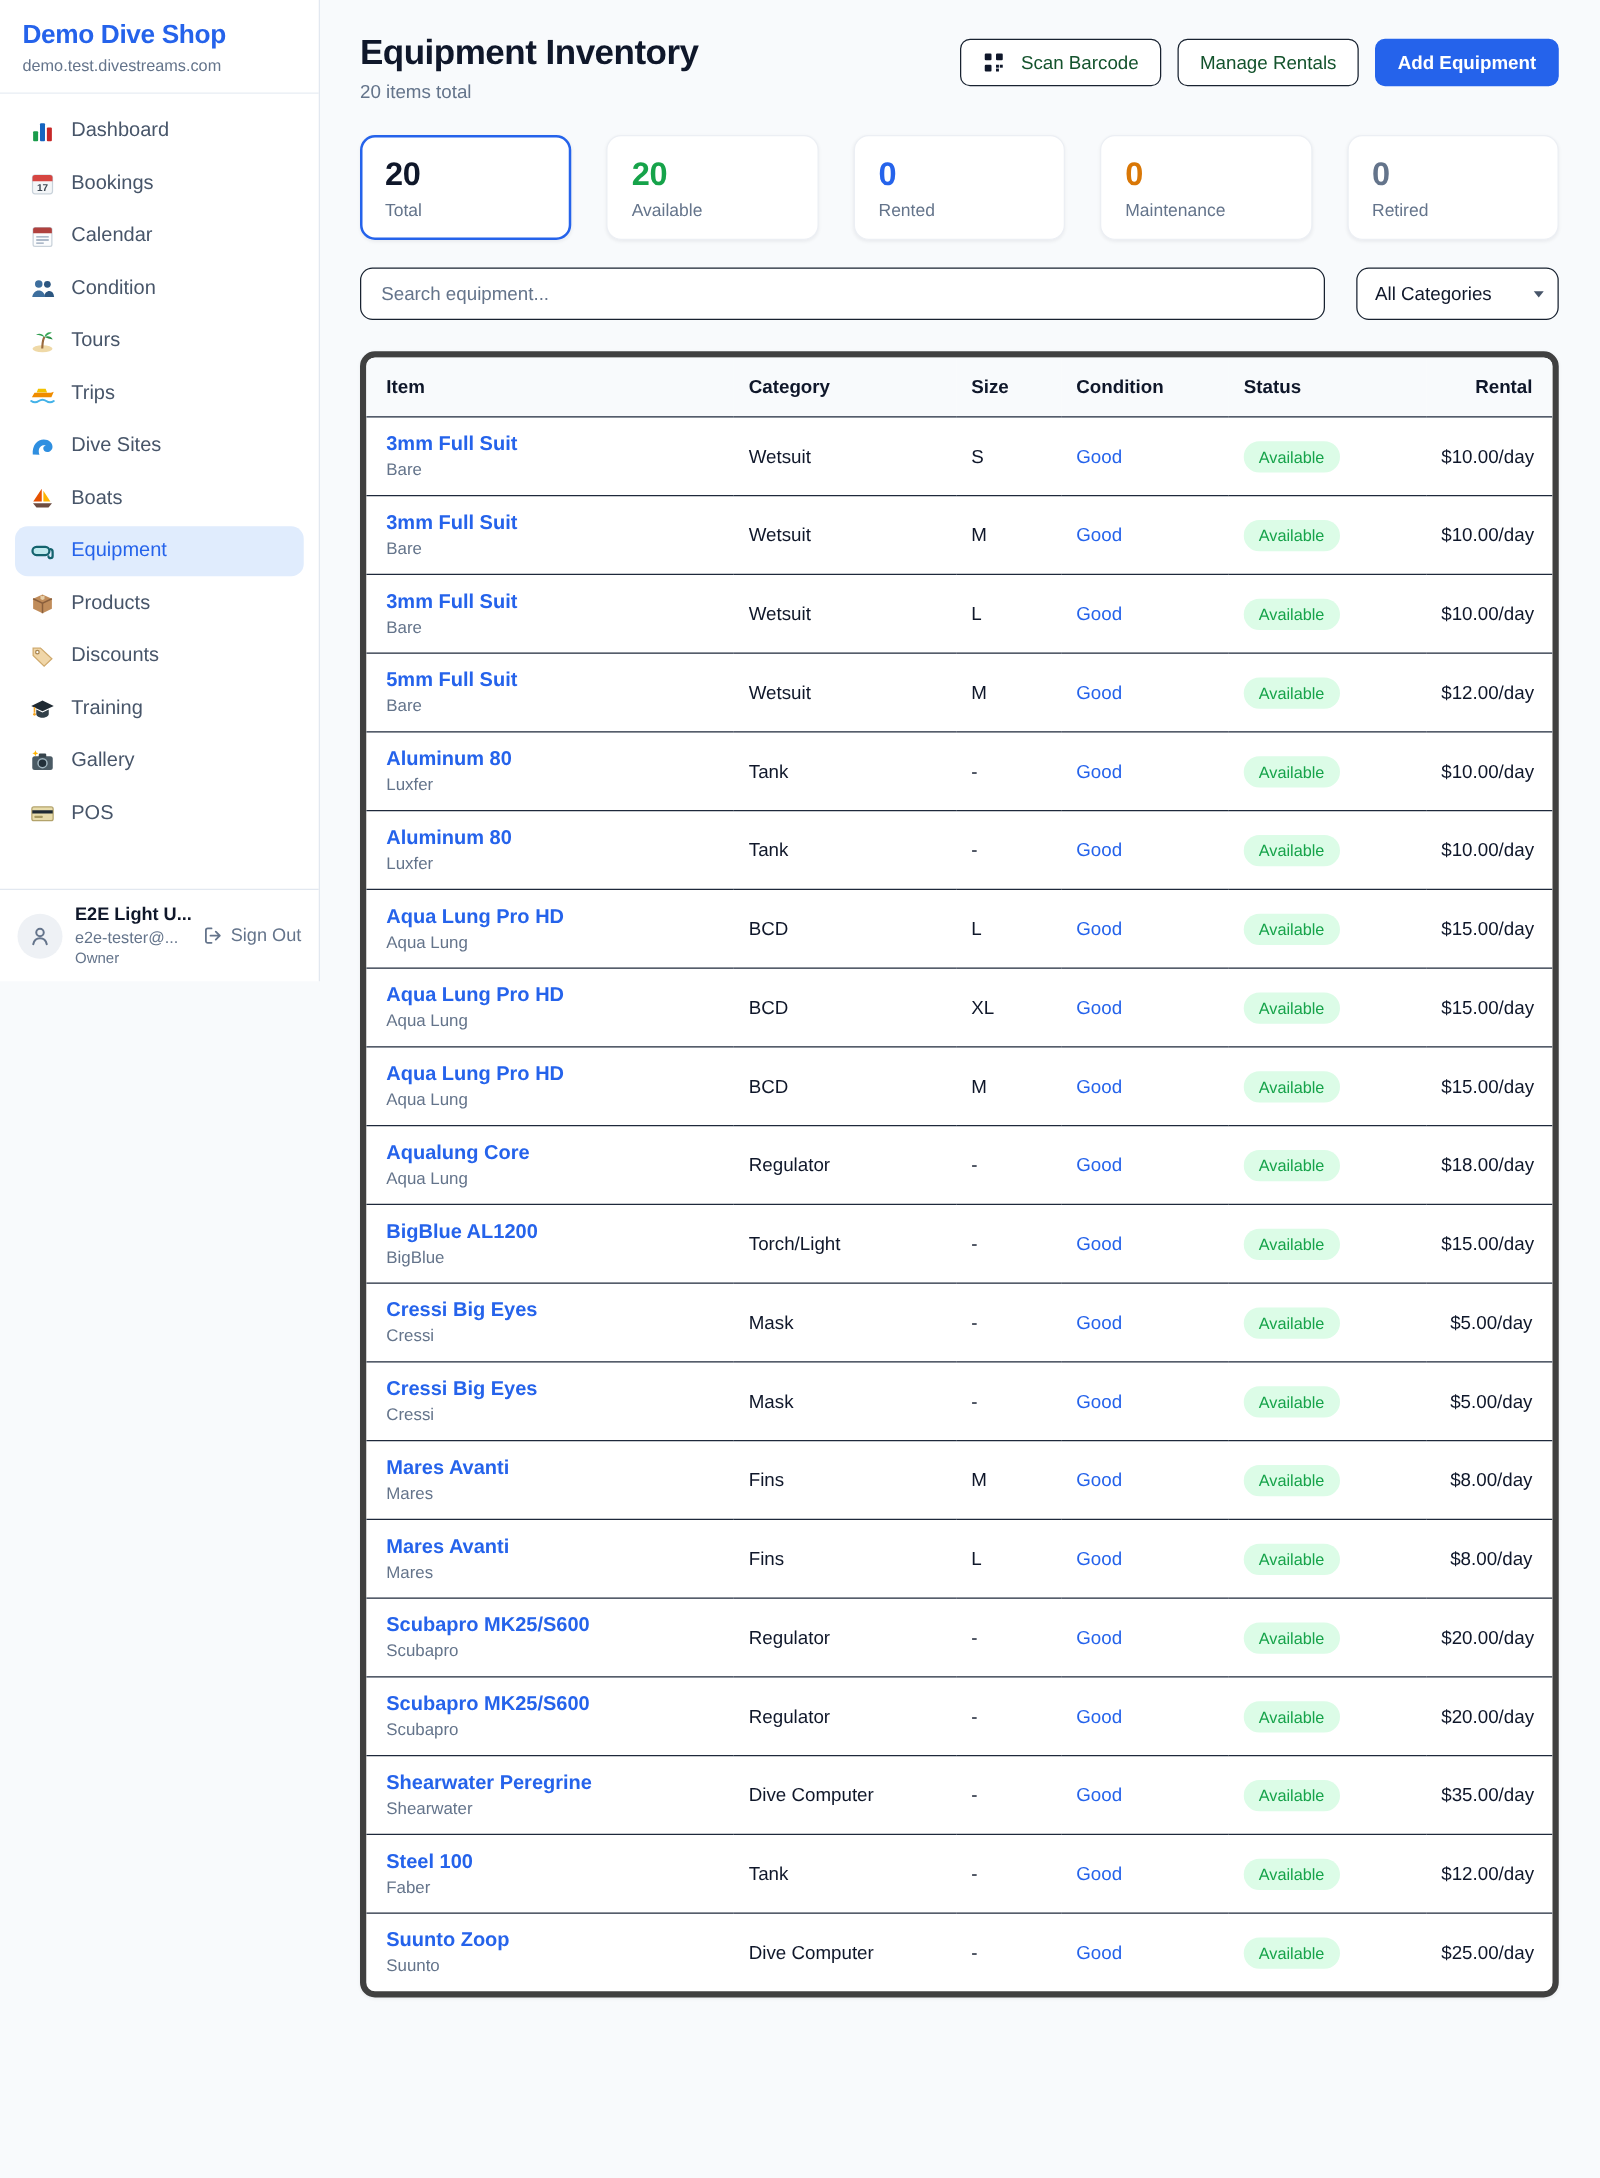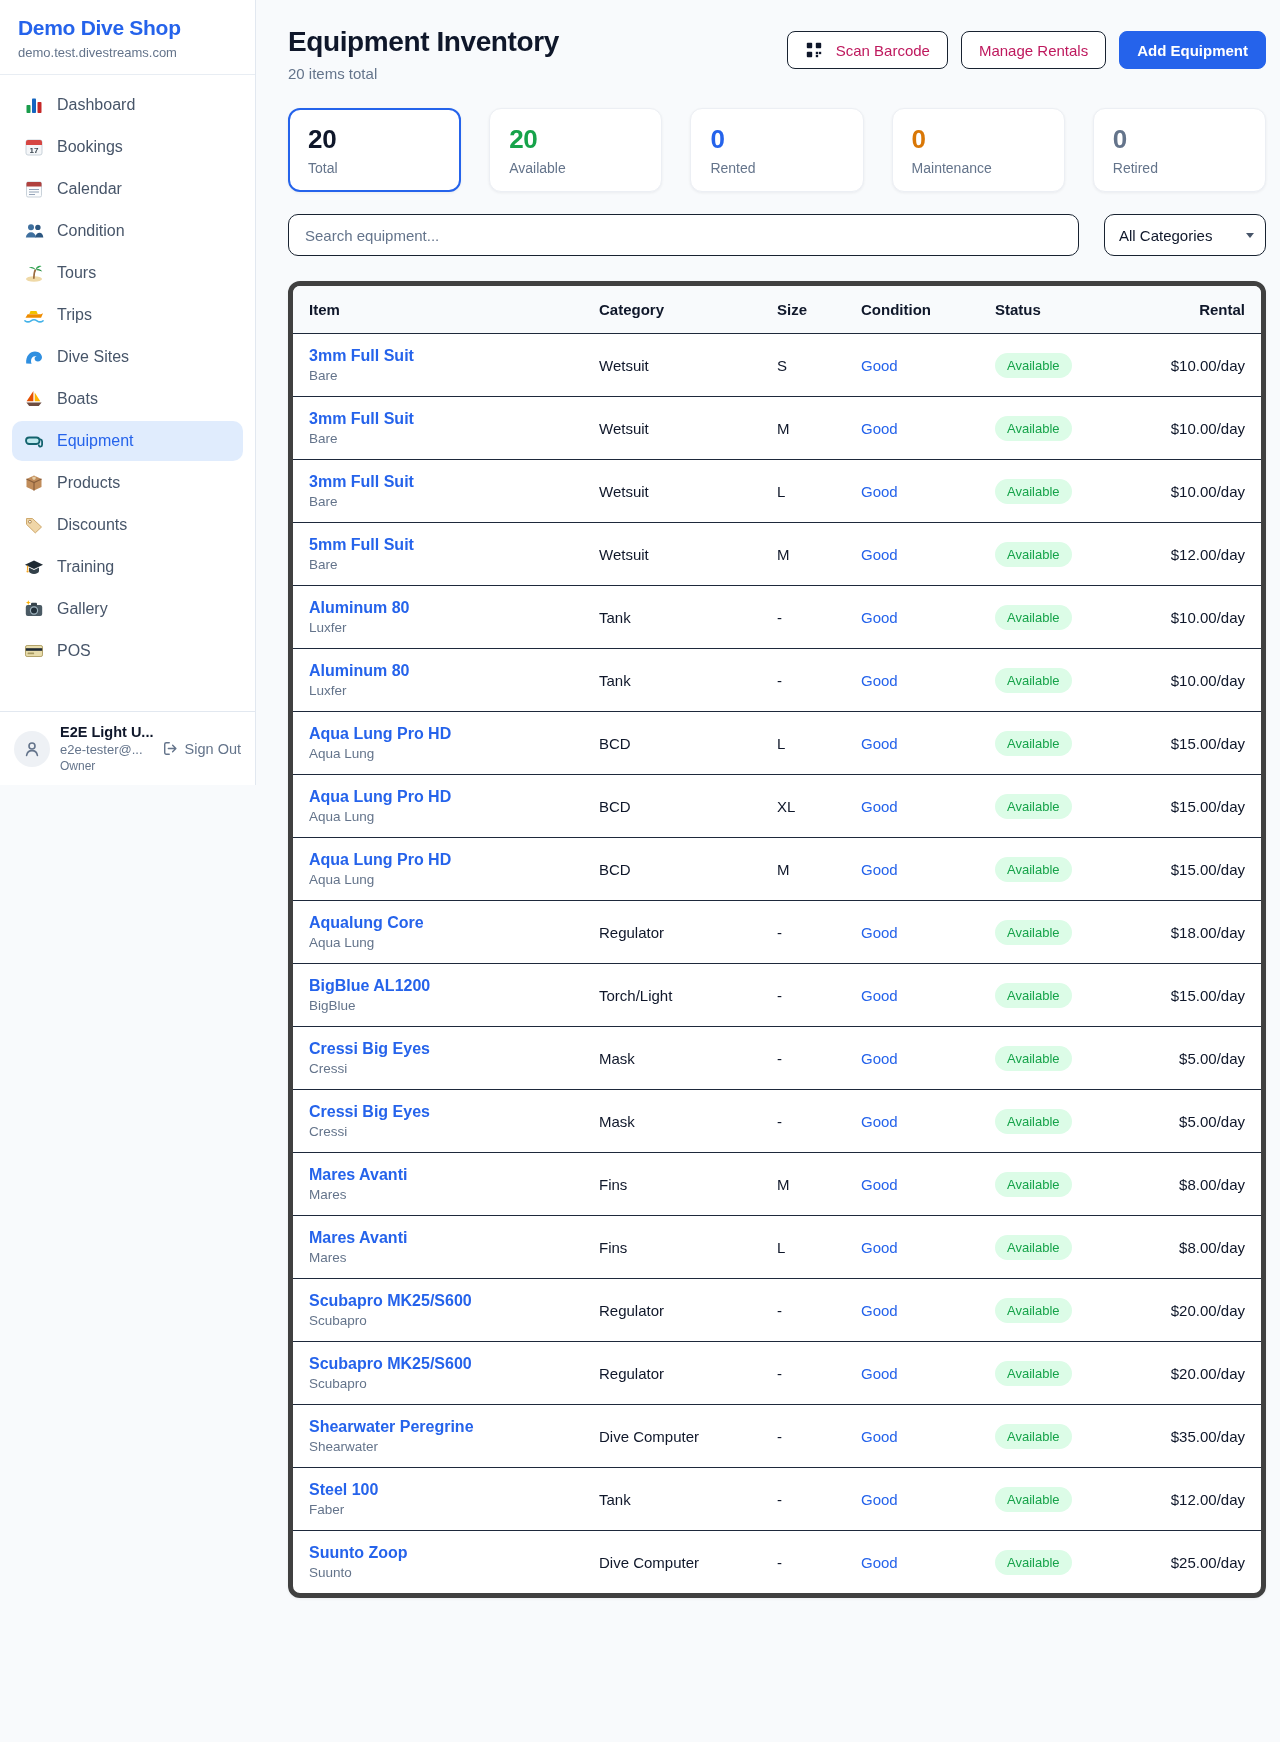--- a/index.html
+++ b/index.html
@@ -39,31 +39,31 @@
   .user-meta { flex:1; min-width:0; }
   .user-name { font-size:14.5px; font-weight:700; color:#0f172a; white-space:nowrap; }
   .user-email { font-size:13px; color:#64748b; margin-top:2px; white-space:nowrap; }
   .user-role { font-size:12px; color:#64748b; margin-top:2px; }
   .signout {
     display:flex; align-items:center; gap:6px; background:none; border:none;
     font-family:inherit; font-size:14.5px; color:#64748b; cursor:pointer; white-space:nowrap;
   }
 
   
-  .main { margin-left:256px; padding:26px 14px 30px 32px; }
+  .main { margin-left:256px; padding:26px 33px 30px 32px; }
   .page-head { display:flex; justify-content:space-between; align-items:flex-start; }
   .page-title { font-size:28px; font-weight:800; letter-spacing:-0.4px; color:#0f172a; }
   .page-sub { font-size:15px; color:#64748b; margin-top:7px; }
   .head-actions { display:flex; gap:13px; padding-top:5px; }
   .btn {
     height:38px; display:inline-flex; align-items:center; gap:9px;
     padding:0 17px; border-radius:8px; font-family:inherit;
     font-size:15px; cursor:pointer; white-space:nowrap;
   }
-  .btn-outline { background:#fff; border:1px solid #182230; color:#be185d; font-weight:500;gap:13px; }
+  .btn-outline { background:#fff; border:1px solid #182230; color:#14532d; font-weight:500;gap:13px; }
   .btn-primary { background:#2563eb; border:1px solid #2563eb; color:#fff; font-weight:600; }
 
   
   .stats { display:grid; grid-template-columns:repeat(5,1fr); gap:28px; margin-top:26px; }
   .stat-card {
     background:#fff; border:1px solid #eceff4; border-radius:12px;
     padding:15px 19px; box-shadow:0 1px 3px rgba(15,23,42,.06); cursor:pointer;
   }
   .stat-card.selected { border:2px solid #2563eb; padding:14px 18px; }
   .stat-value { font-size:26px; font-weight:800; letter-spacing:-0.3px; }

